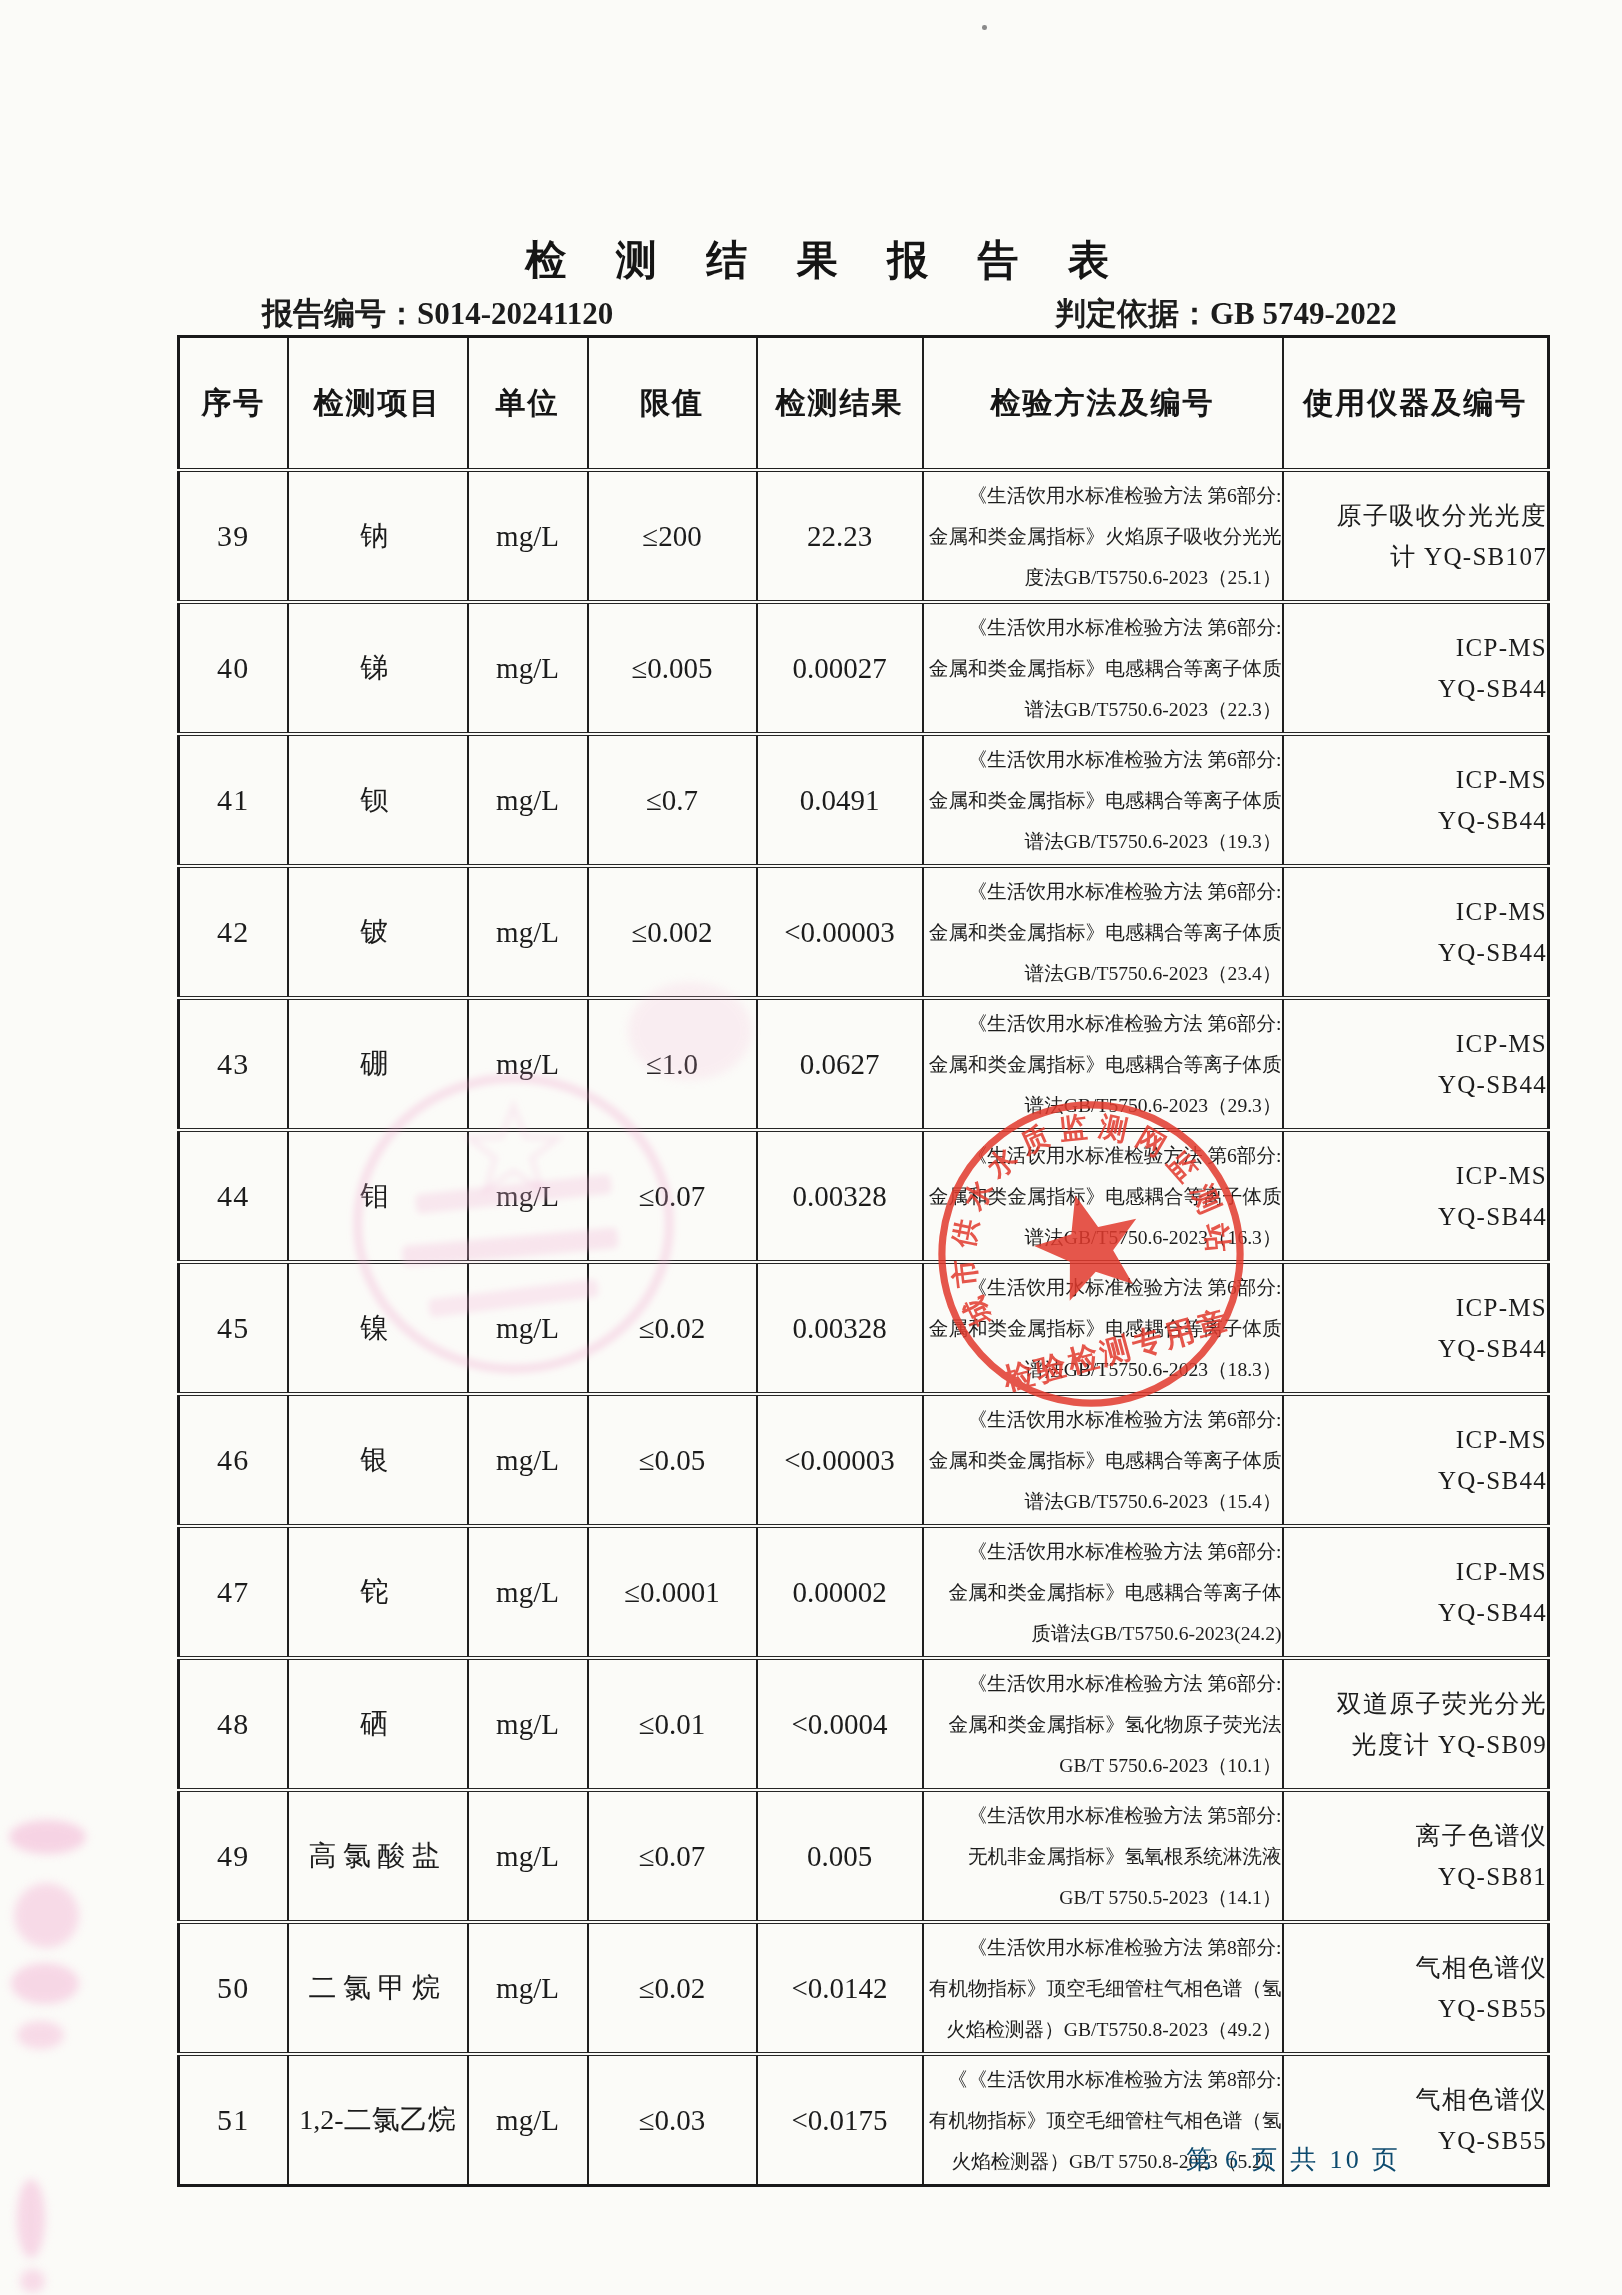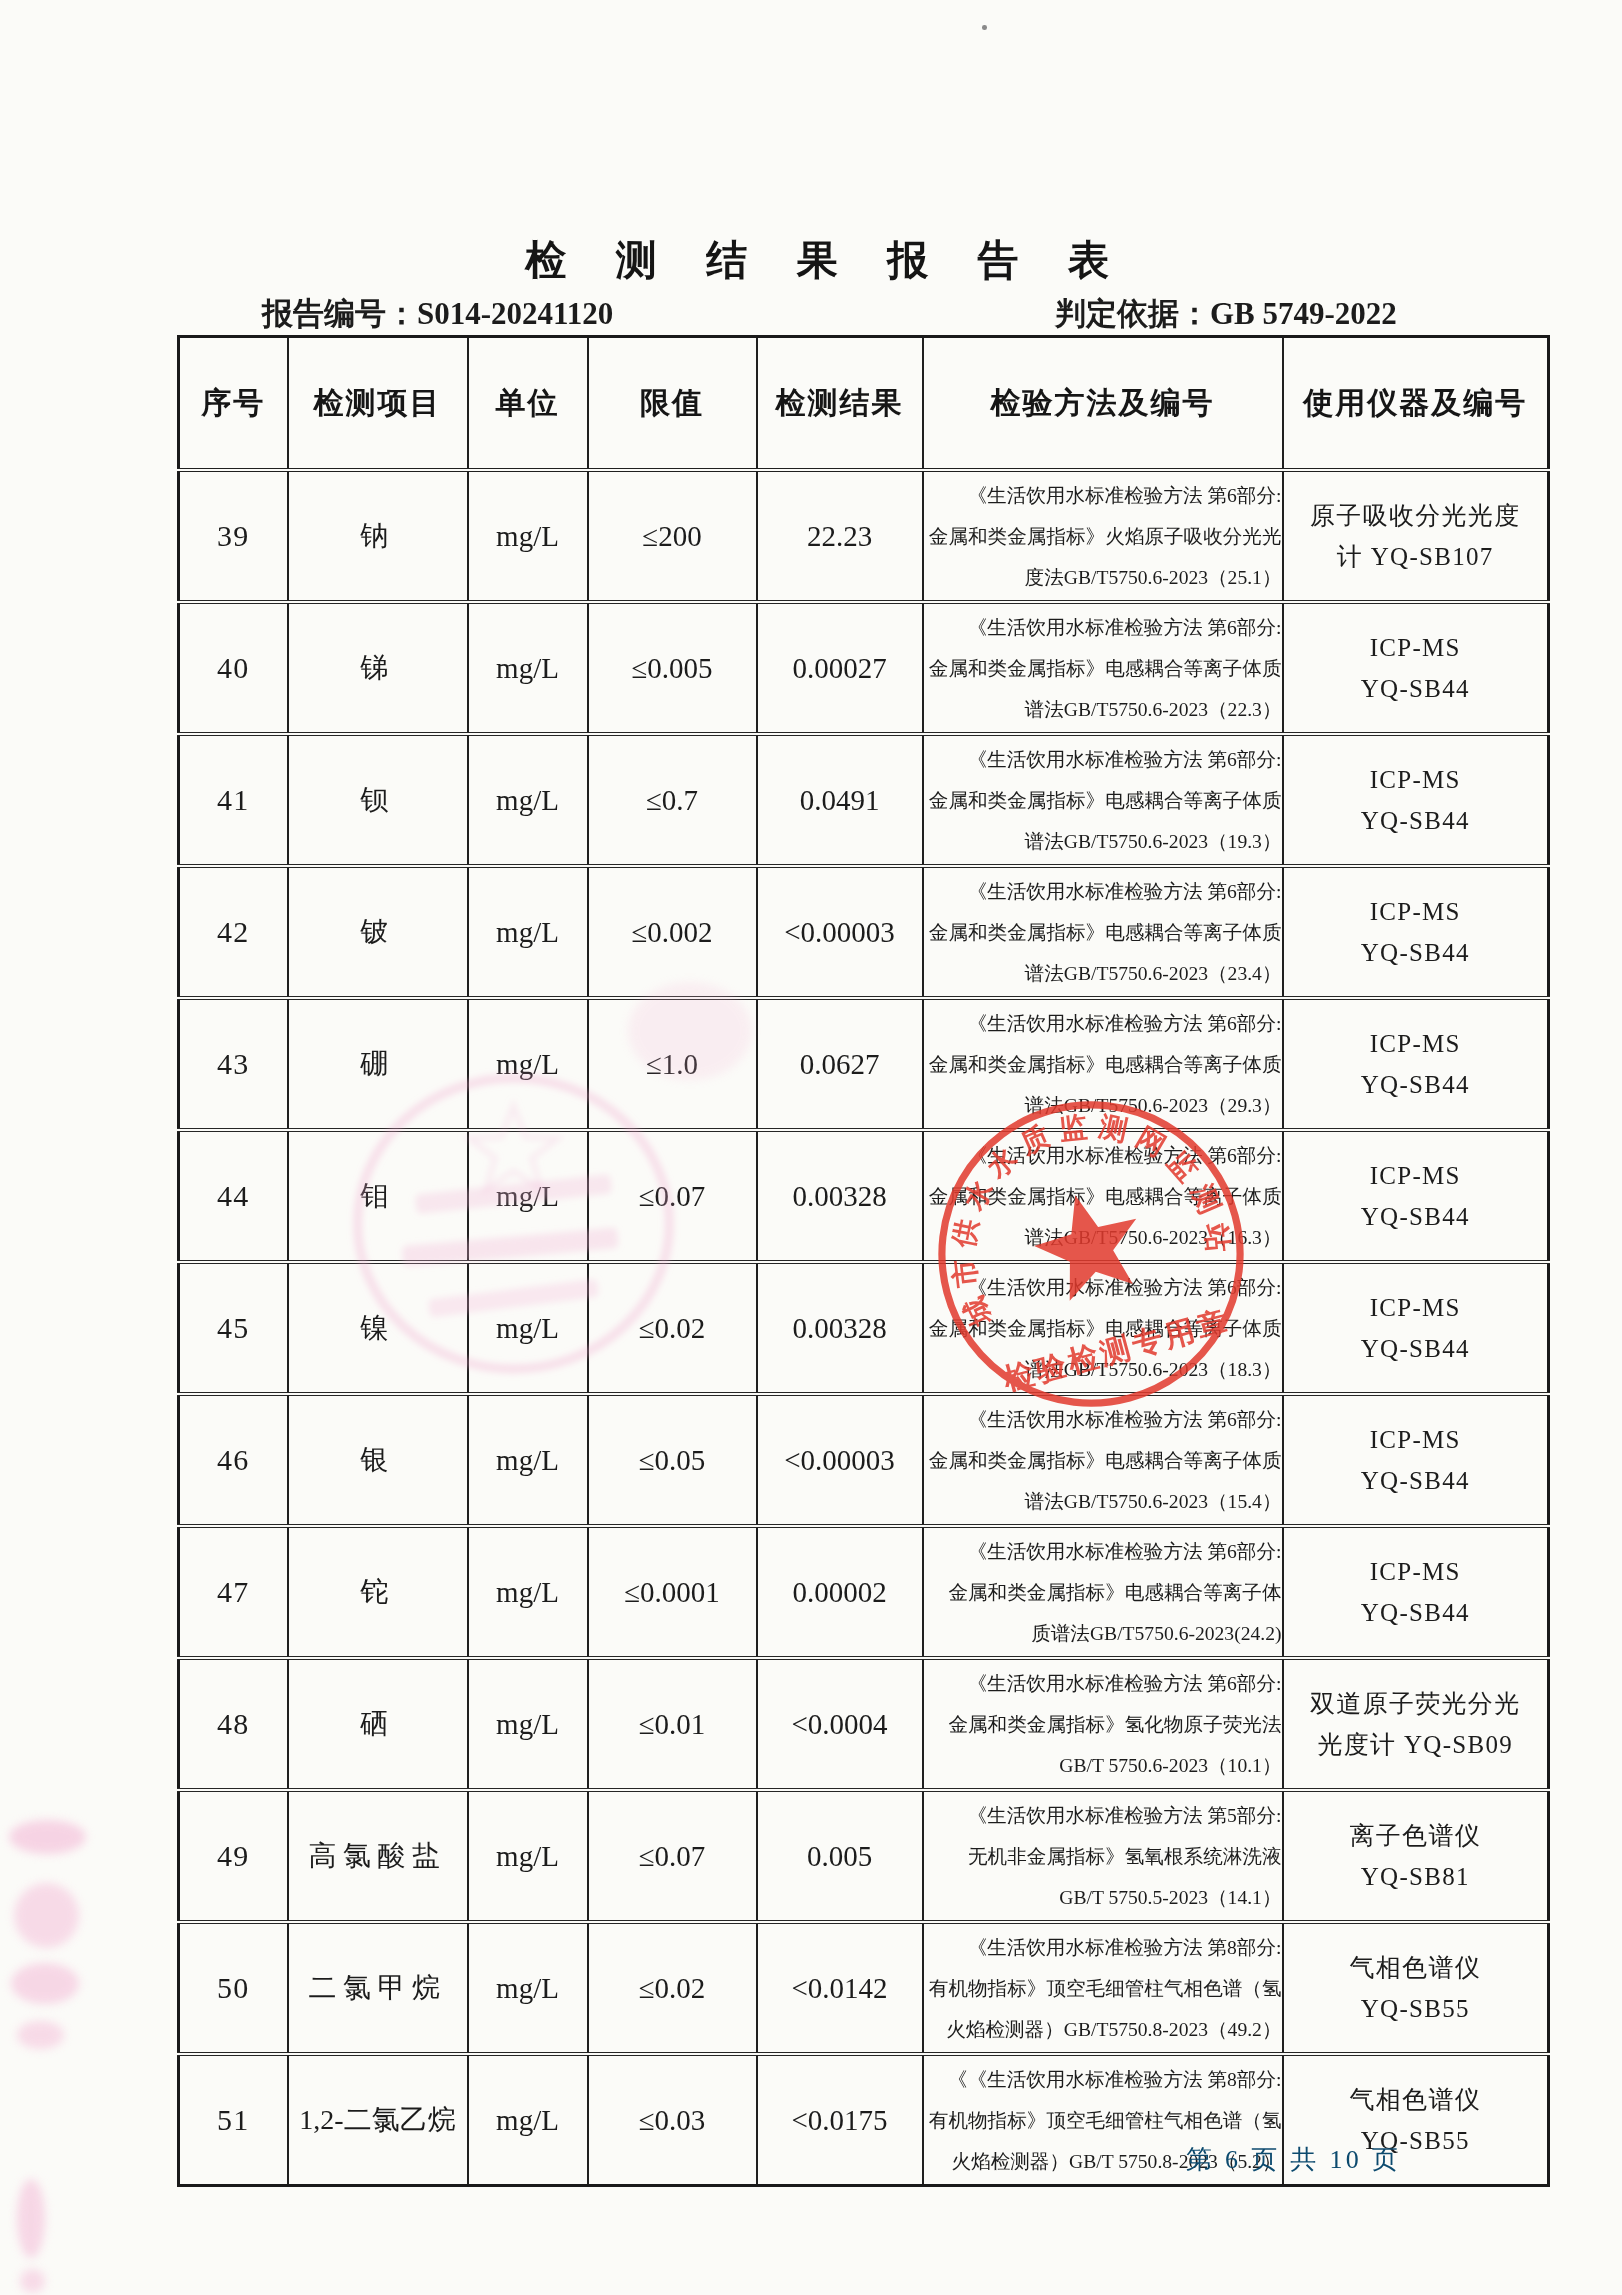--- a/index.html
+++ b/index.html
@@ -34,21 +34,21 @@
   }
   .report-table tbody tr:last-child td{border-bottom:3.3px solid #1a1a1a;}
   td.c-no{font-size:30px;letter-spacing:1.3px;border-radius:14px;}
   td.c-item{font-size:28px;}
   td.c-item.spread{letter-spacing:6.5px;}
   td.c-unit{font-size:29px;border-radius:6px;}
   td.c-limit{font-size:29px;}
   td.c-result{font-size:29px;}
   td.c-method{font-size:19.6px;overflow:visible;text-align:right;}
   td.c-method .mline{line-height:41px;white-space:nowrap;}
-  td.c-instr{font-size:25px;}
+  td.c-instr{font-size:25px;text-align:right;}
   td.c-instr .iline{line-height:41px;white-space:nowrap;letter-spacing:1.3px;}
   .page-footer{
     position:absolute;left:1186px;top:2142px;font-size:26px;letter-spacing:3.3px;color:#0c4a6e;
   }
   .seal-svg{position:absolute;left:921px;top:1084px;width:340px;height:340px;pointer-events:none;}
   .ghost-svg{position:absolute;left:317px;top:1027px;width:393px;height:393px;pointer-events:none;}
   .smudge{position:absolute;background:#f3b4d4;border-radius:50%;filter:blur(4.6px);}
   .sm1{left:9.2px;top:1820px;width:77px;height:34px;opacity:.55;}
   .sm2{left:14.4px;top:1883px;width:65px;height:65px;opacity:.45;}
   .sm3{left:10.5px;top:1963px;width:68px;height:41px;opacity:.5;}

